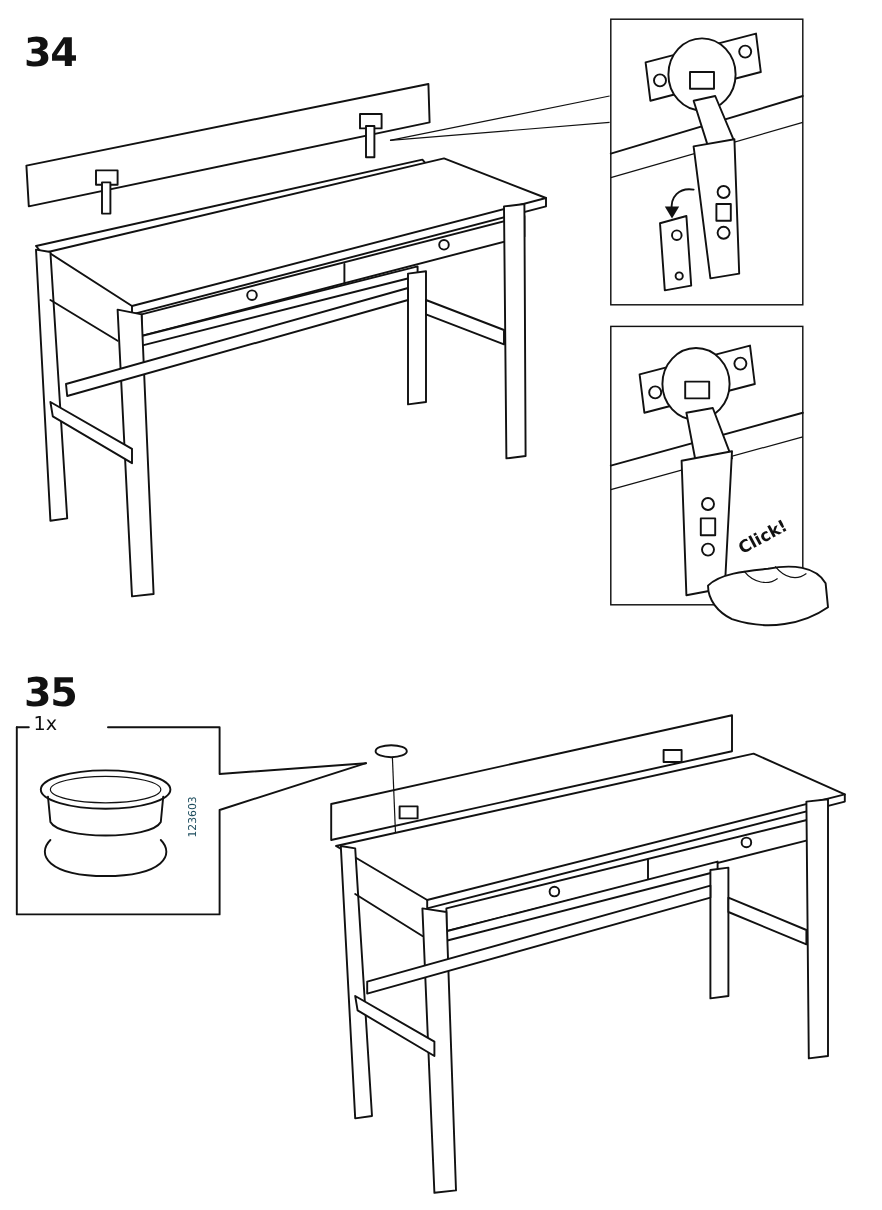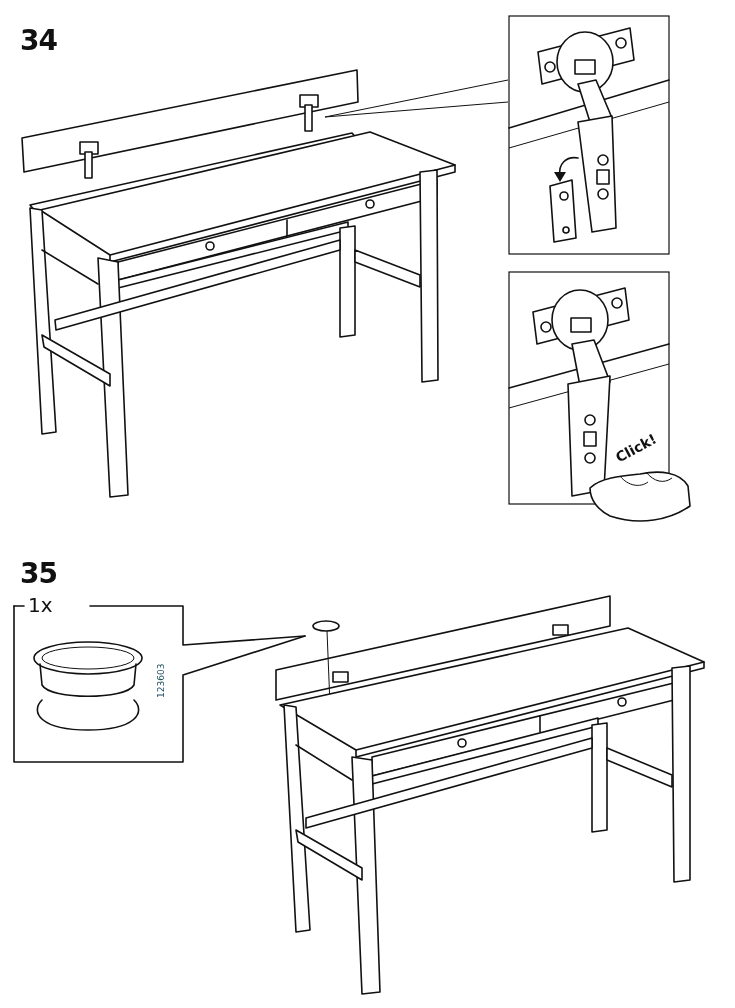--- a/index.html
+++ b/index.html
@@ -1,26 +1,26 @@
 <!DOCTYPE html>
 <html><head>
 <meta charset="utf-8">
 <style>
   html, body { margin:0; padding:0; background:#ffffff; }
   body { width:735px; height:1008px; position:relative; overflow:hidden;
          font-family:"Liberation Sans", sans-serif; color:#111; }
   .step-number { position:absolute; font-family:"DejaVu Sans", sans-serif;
-                 font-weight:bold; font-size:28px; letter-spacing:-1px; color:#111; }
+                 font-weight:bold; font-size:33px; letter-spacing:-1px; color:#111; }
   svg { position:absolute; left:0; top:0; }
   .ln { fill:none; stroke:#111; stroke-width:1.6; stroke-linejoin:round; stroke-linecap:round; }
   .thin { fill:none; stroke:#111; stroke-width:1; }
   .fillw { fill:#fff; stroke:#111; stroke-width:1.6; stroke-linejoin:round; }
   .dash { fill:none; stroke:#111; stroke-width:1; stroke-dasharray:3 2; }
   .box { fill:#fff; stroke:#111; stroke-width:1.2; }
-  .qty { position:absolute; font-size:20px; font-family:"DejaVu Sans", sans-serif; background:#fff; padding:0 3px; }
+  .qty { position:absolute; font-size:16px; font-family:"DejaVu Sans", sans-serif; background:#fff; padding:0 3px; }
   .partno { position:absolute; font-size:9px; color:#1f4e5f; transform:rotate(-90deg); transform-origin:left top; font-family:"DejaVu Sans", sans-serif; }
   .click { position:absolute; font-size:14px; font-weight:bold; transform:rotate(-28deg); font-family:"DejaVu Sans", sans-serif; }
 </style>
 </head>
 <body>
 
 <div class="step-number" style="left:20px;top:24px;">34</div>
 
 <svg width="735" height="1008" viewBox="0 0 735 1008">
 

